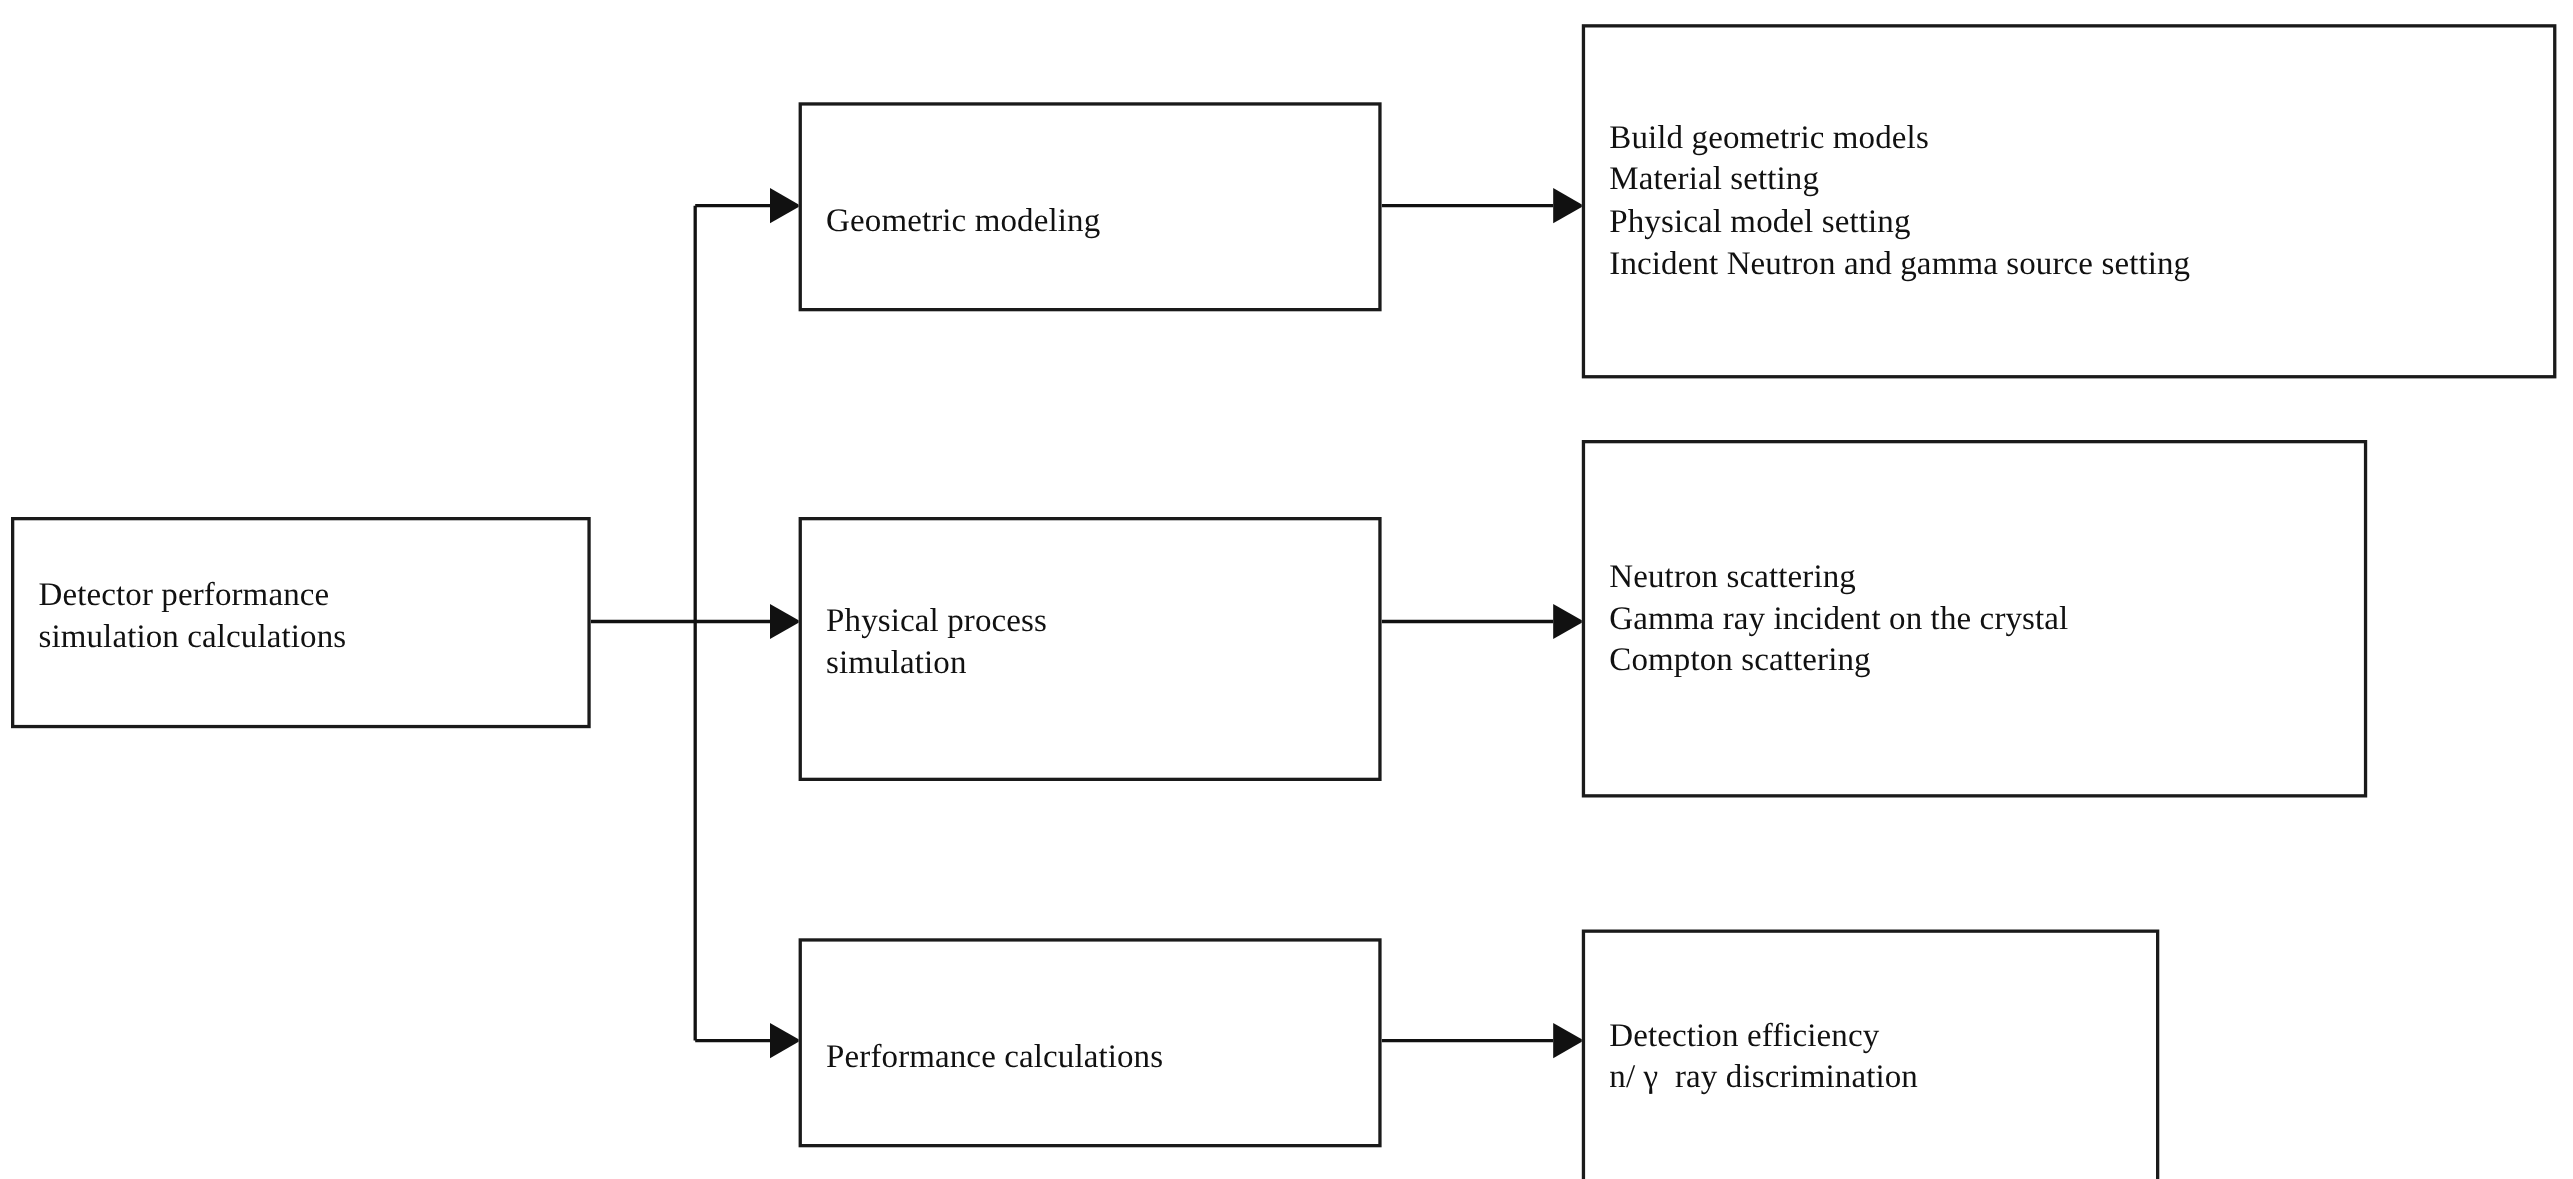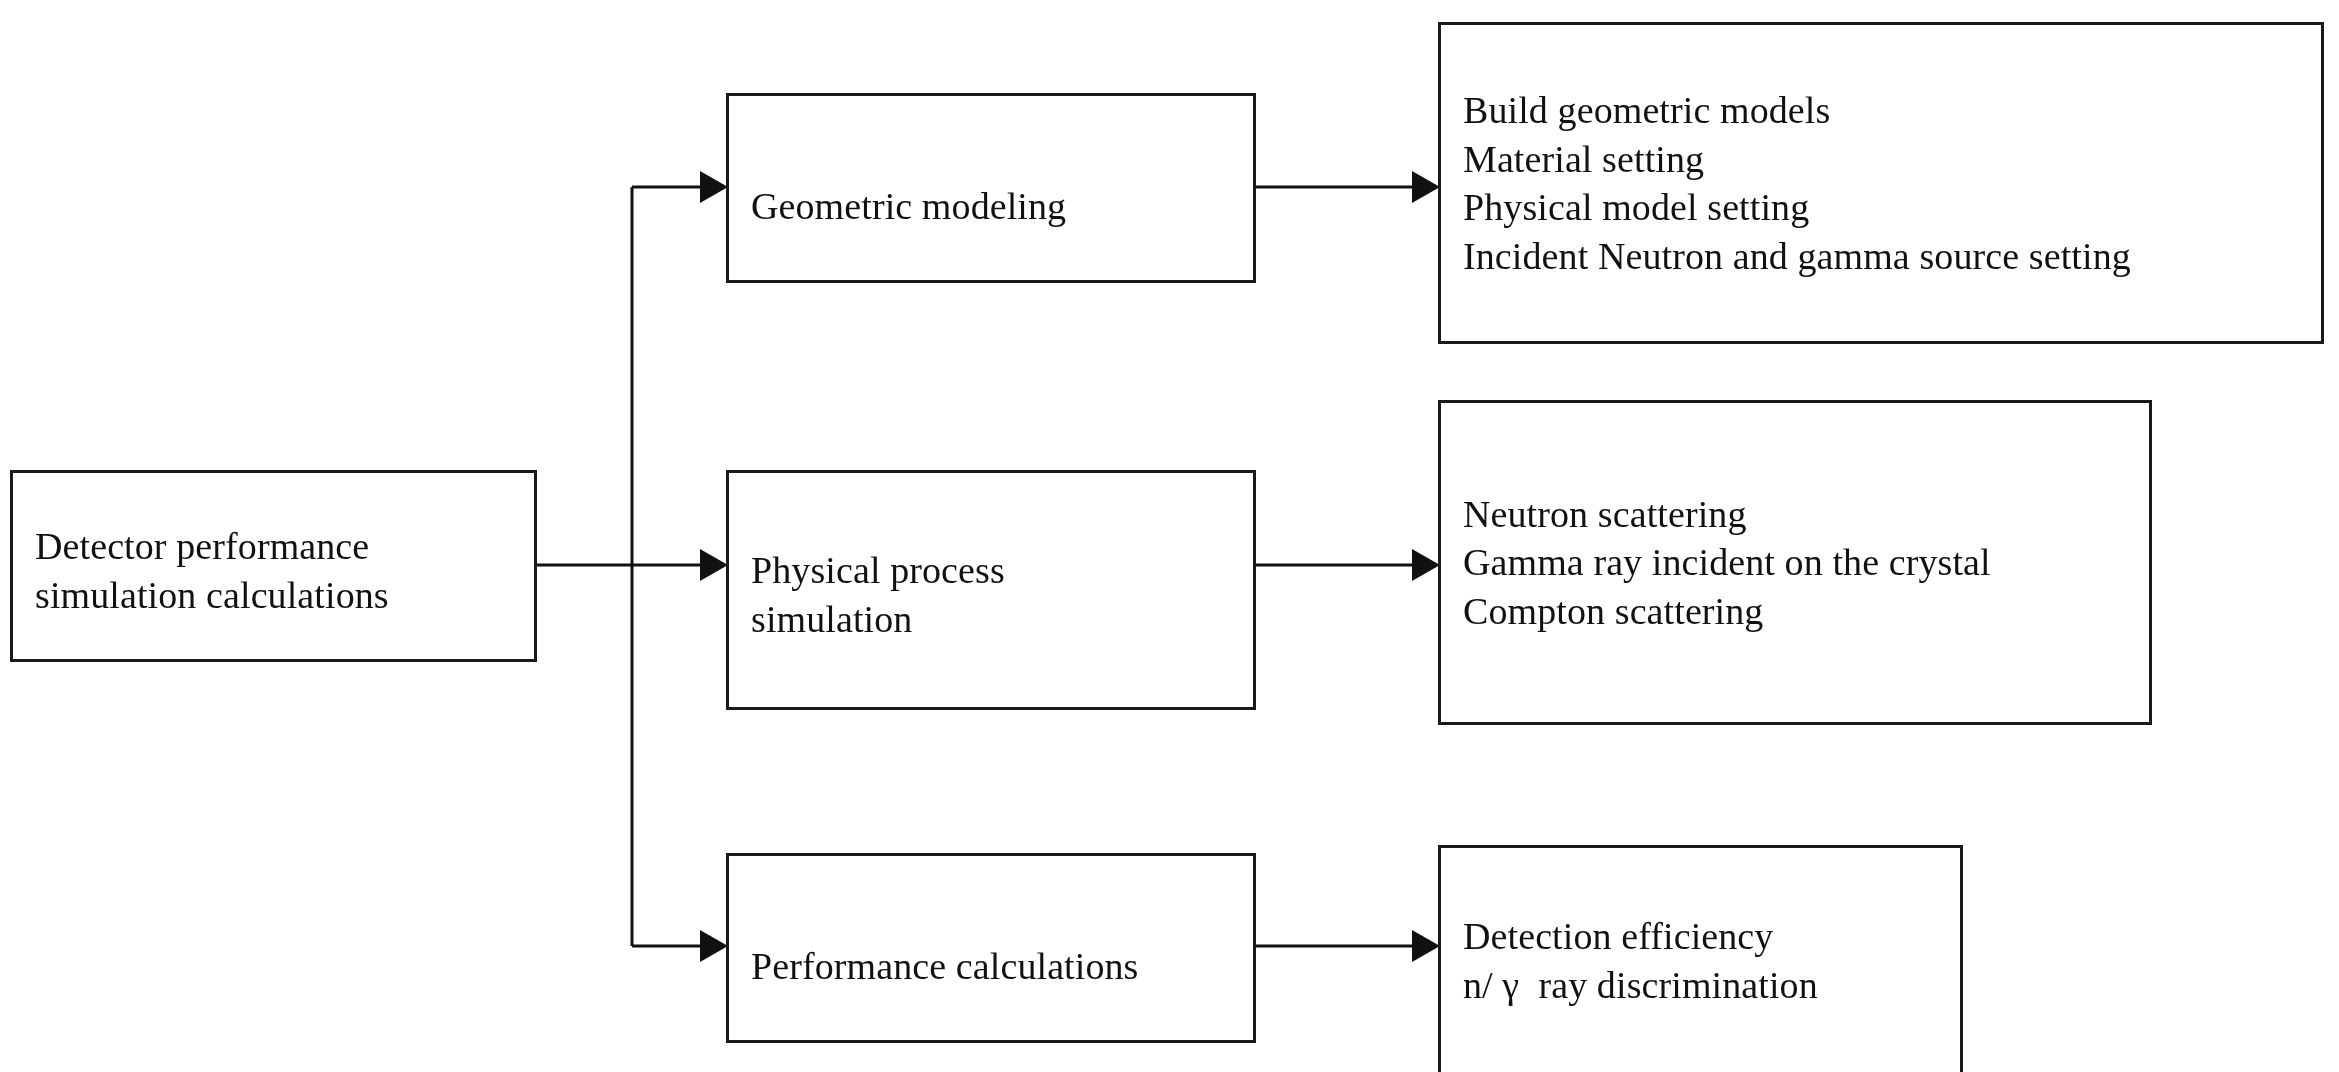--- a/index.html
+++ b/index.html
@@ -19,21 +19,21 @@
   .node {
     position: absolute;
     box-sizing: border-box;
     border: 3px solid #1a1a1a;
     background: #ffffff;
   }
   .node-text {
     position: absolute;
     left: 22px;
     white-space: pre;
-    font-size: 38px;
+    font-size: 30px;
     line-height: 1.28;
     color: #111111;
     letter-spacing: 0.1px;
   }
   .mid-label {
     top: 50%;
     transform: translateY(-6px);
   }
   .mid-label.two-line {
     transform: translateY(-44px);

